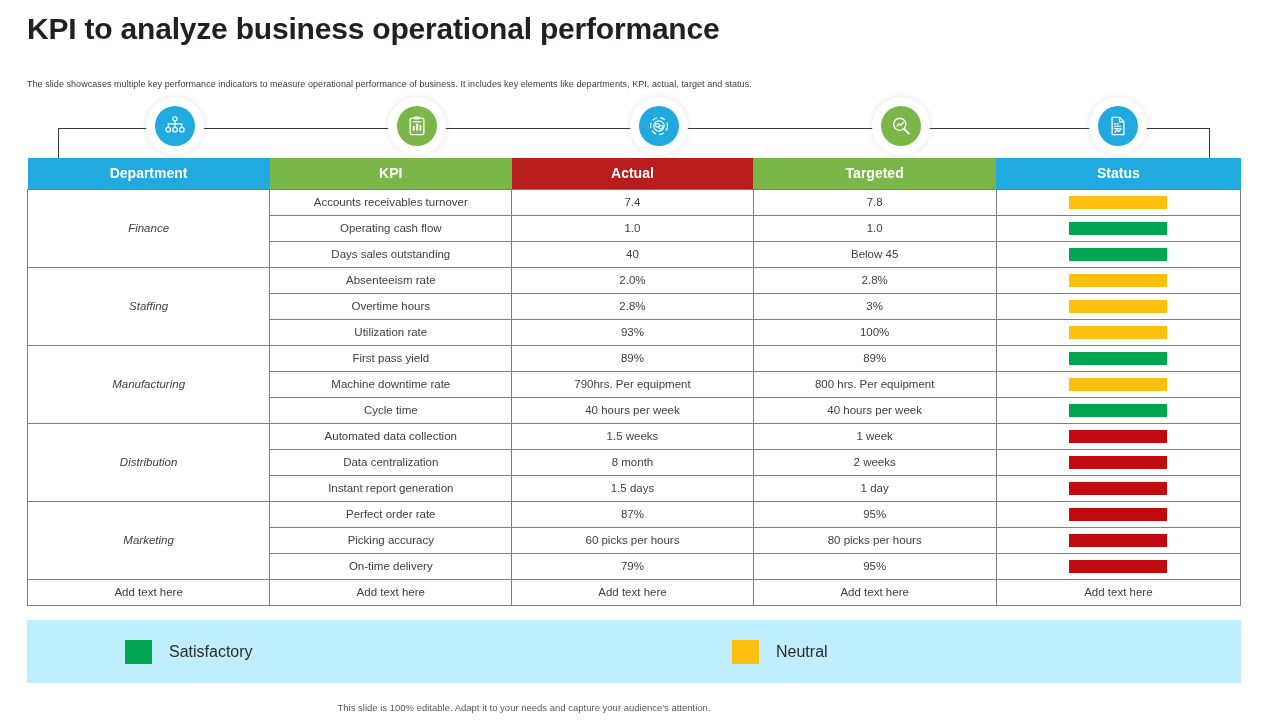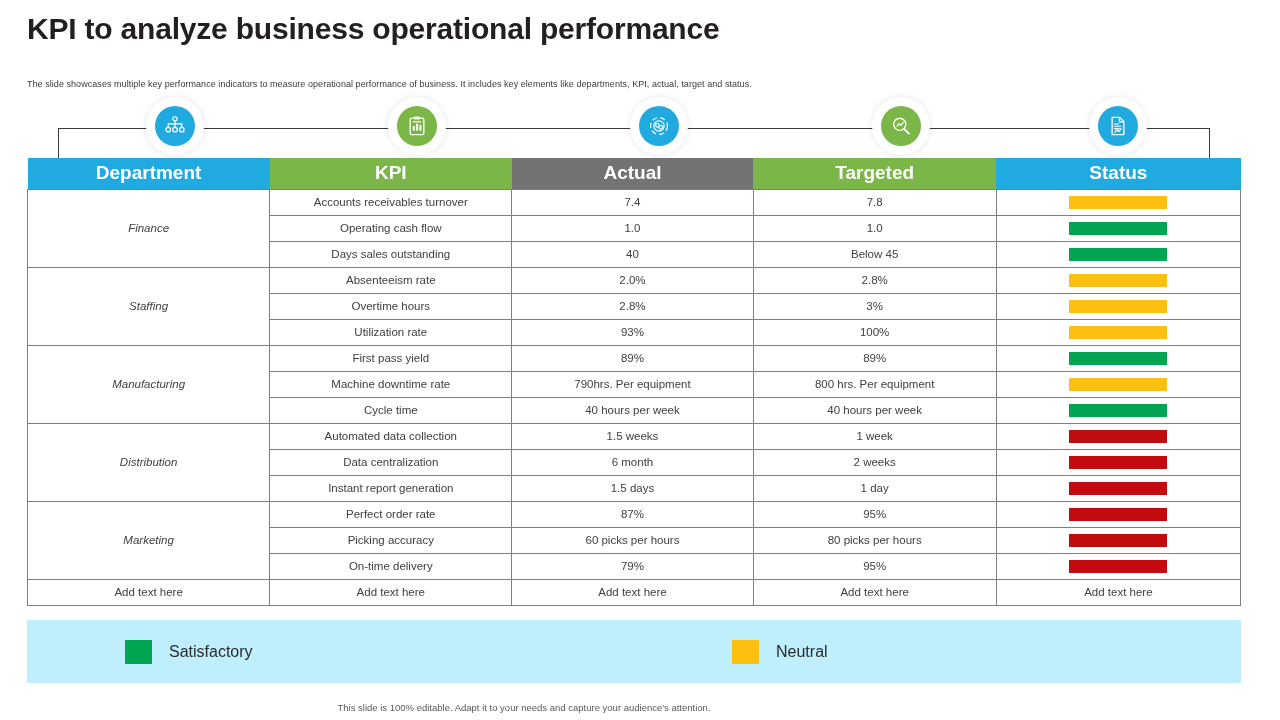--- a/index.html
+++ b/index.html
@@ -84,21 +84,21 @@
     position: absolute;
     left: 27px;
     top: 158px;
     width: 1214px;
     border-collapse: collapse;
     table-layout: fixed;
   }
   .kpi-table th {
     height: 31px;
     color: #ffffff;
-    font-size: 19px;
+    font-size: 14px;
     font-weight: 700;
     text-align: center;
     border: none;
   }
   .kpi-table td {
     height: 26px;
     font-size: 11.5px;
     color: #404040;
     text-align: center;
     background: #ffffff;
@@ -224,21 +224,21 @@
         </div>
       </div>
     </div>
 </div>
 
 <table class="kpi-table">
   <thead>
     <tr id="header-row">
         <th style="background: rgb(33, 170, 223); width: 242px;"><span>Department</span></th>
         <th style="background: rgb(122, 182, 72); width: 242px;"><span>KPI</span></th>
-        <th style="background: #737373; width: 241px;"><span>Actual</span></th>
+        <th style="background: #b91c1c; width: 241px;"><span>Actual</span></th>
         <th style="background: rgb(122, 182, 72); width: 243px;"><span>Targeted</span></th>
         <th style="background: rgb(33, 170, 223); width: 244px;"><span>Status</span></th>
       </tr>
   </thead>
   <tbody id="table-body">
       <tr>
         <td class="dept-cell" rowspan="3">Finance</td>
         <td>Accounts receivables  turnover</td>
         <td>7.4</td>
         <td>7.8</td>
@@ -316,21 +316,21 @@
         <td class="dept-cell" rowspan="3">Distribution</td>
         <td>Automated data collection</td>
         <td>1.5 weeks</td>
         <td>1 week</td>
         <td class="status-cell">
           <span class="status-bar" style="background: rgb(193, 11, 16);"></span>
         </td>
       </tr>
       <tr>
         <td>Data  centralization</td>
-        <td>6 month</td>
+        <td>8 month</td>
         <td>2 weeks</td>
         <td class="status-cell">
           <span class="status-bar" style="background: rgb(193, 11, 16);"></span>
         </td>
       </tr>
       <tr>
         <td>Instant report  generation</td>
         <td>1.5 days</td>
         <td>1 day</td>
         <td class="status-cell">

